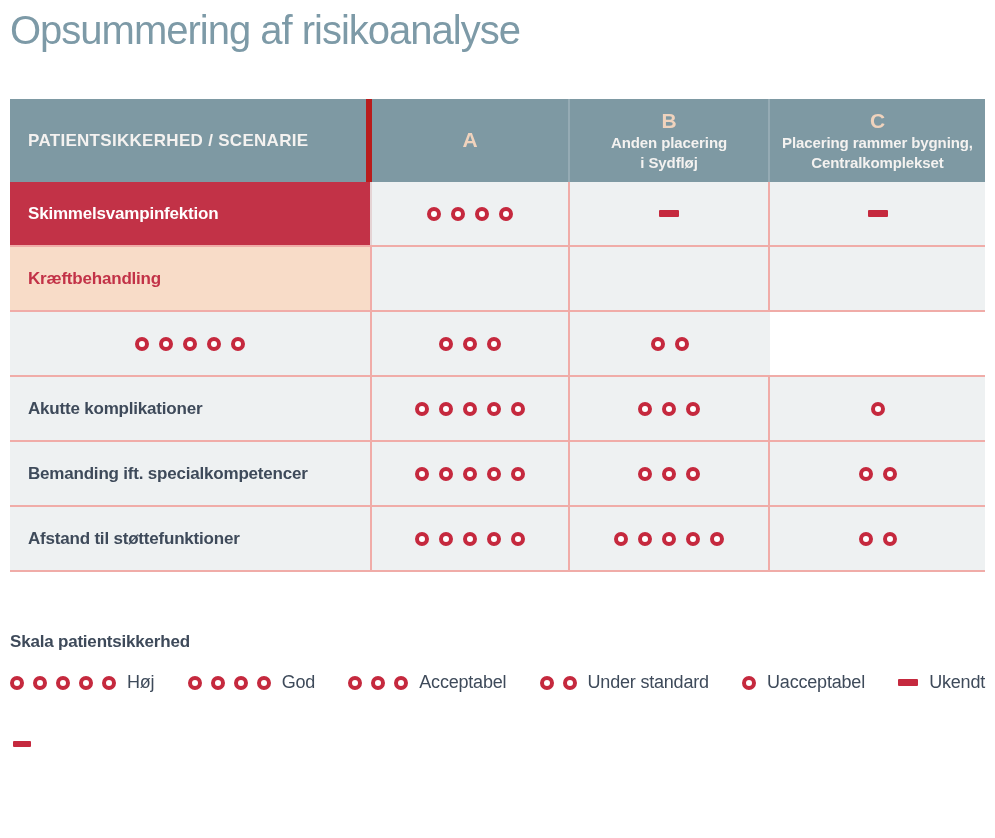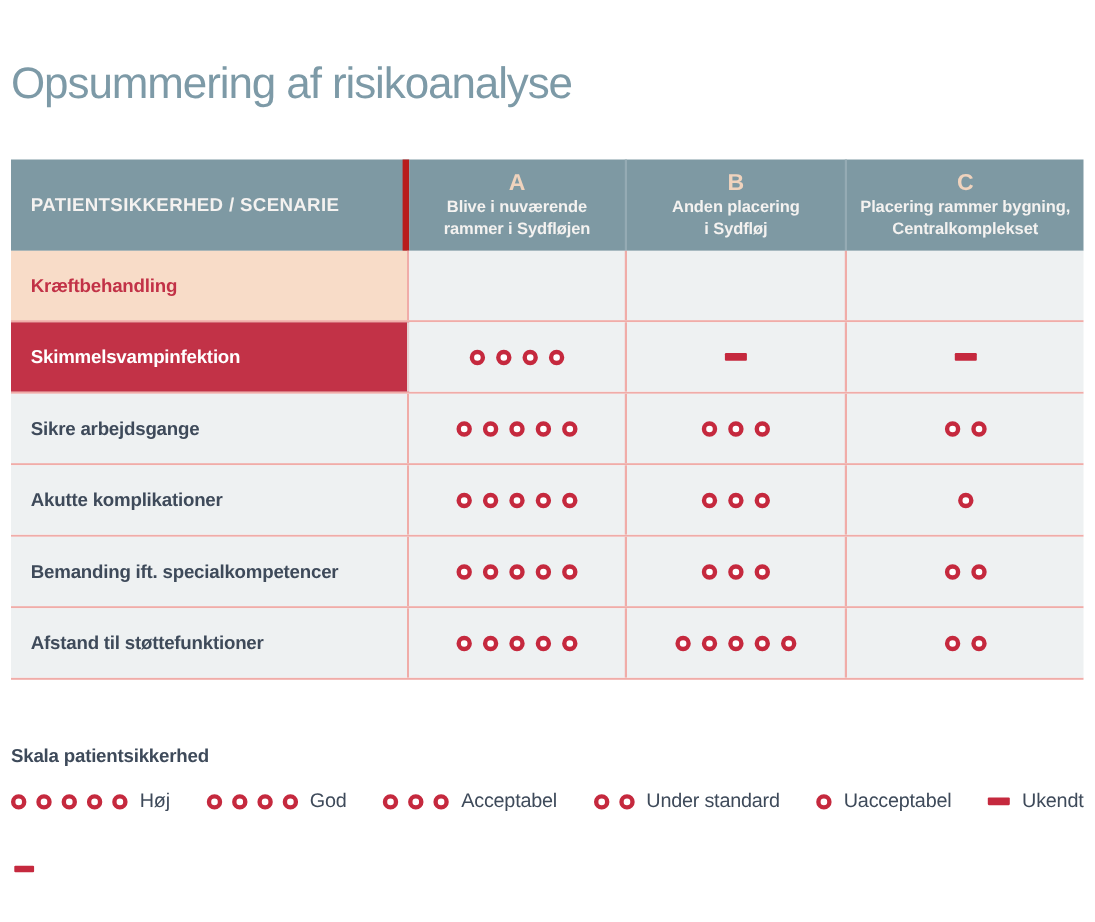--- a/index.html
+++ b/index.html
@@ -9,21 +9,20 @@
     width: 995px;
     height: 838px;
     font-family: "Liberation Sans", sans-serif;
     overflow: hidden;
   }
   .page {
     box-sizing: border-box;
     width: 995px;
     height: 622px;
     padding: 6px 10px 0 10px;
-    margin-top: 46px;
   }
   
   .title {
     margin: 0;
     font-size: 40px;
     line-height: 48px;
     font-weight: 500;
     letter-spacing: -1px;
     color: #7d9aa7;
   }
@@ -156,59 +155,56 @@
 <div class="page">
 
   <h1 class="title">Opsummering af risikoanalyse</h1>
 
   <div class="riskTable">
     <div class="thead">
       <div class="th corner">PATIENTSIKKERHED / SCENARIE</div>
 
     <div class="th scen">
           <div class="scenLetter">A</div>
-          <div class="scenLabel">Blive i nuværende
-rammer i Sydfløjen</div>
         </div>
         <div class="th scen">
           <div class="scenLetter">B</div>
           <div class="scenLabel">Anden placering
 i Sydfløj</div>
         </div>
         <div class="th scen">
           <div class="scenLetter">C</div>
           <div class="scenLabel">Placering rammer bygning,
 Centralkomplekset</div>
         </div>
       </div>
     <div class="tbody">
 
-    <div class="tr highlight-peach">
+    <div class="tr highlight-red">
+          <div class="td label">Skimmelsvampinfektion</div>
+          <div class="td value">
+            <span class="ring"></span>
+            <span class="ring"></span>
+            <span class="ring"></span>
+            <span class="ring"></span>
+          </div>
+          <div class="td value">
+            <span class="dash"></span>
+          </div>
+          <div class="td value">
+            <span class="dash"></span>
+          </div>
+        </div>
+        <div class="tr highlight-peach">
           <div class="td label">Kræftbehandling</div>
           <div class="td value"></div>
           <div class="td value"></div>
           <div class="td value"></div>
         </div>
-        <div class="tr highlight-red">
-          <div class="td label">Skimmelsvampinfektion</div>
-          <div class="td value">
-            <span class="ring"></span>
-            <span class="ring"></span>
-            <span class="ring"></span>
-            <span class="ring"></span>
-          </div>
-          <div class="td value">
-            <span class="dash"></span>
-          </div>
-          <div class="td value">
-            <span class="dash"></span>
-          </div>
-        </div>
         <div class="tr ">
-          <div class="td label">Sikre arbejdsgange</div>
           <div class="td value">
             <span class="ring"></span>
             <span class="ring"></span>
             <span class="ring"></span>
             <span class="ring"></span>
             <span class="ring"></span>
           </div>
           <div class="td value">
             <span class="ring"></span>
             <span class="ring"></span>

